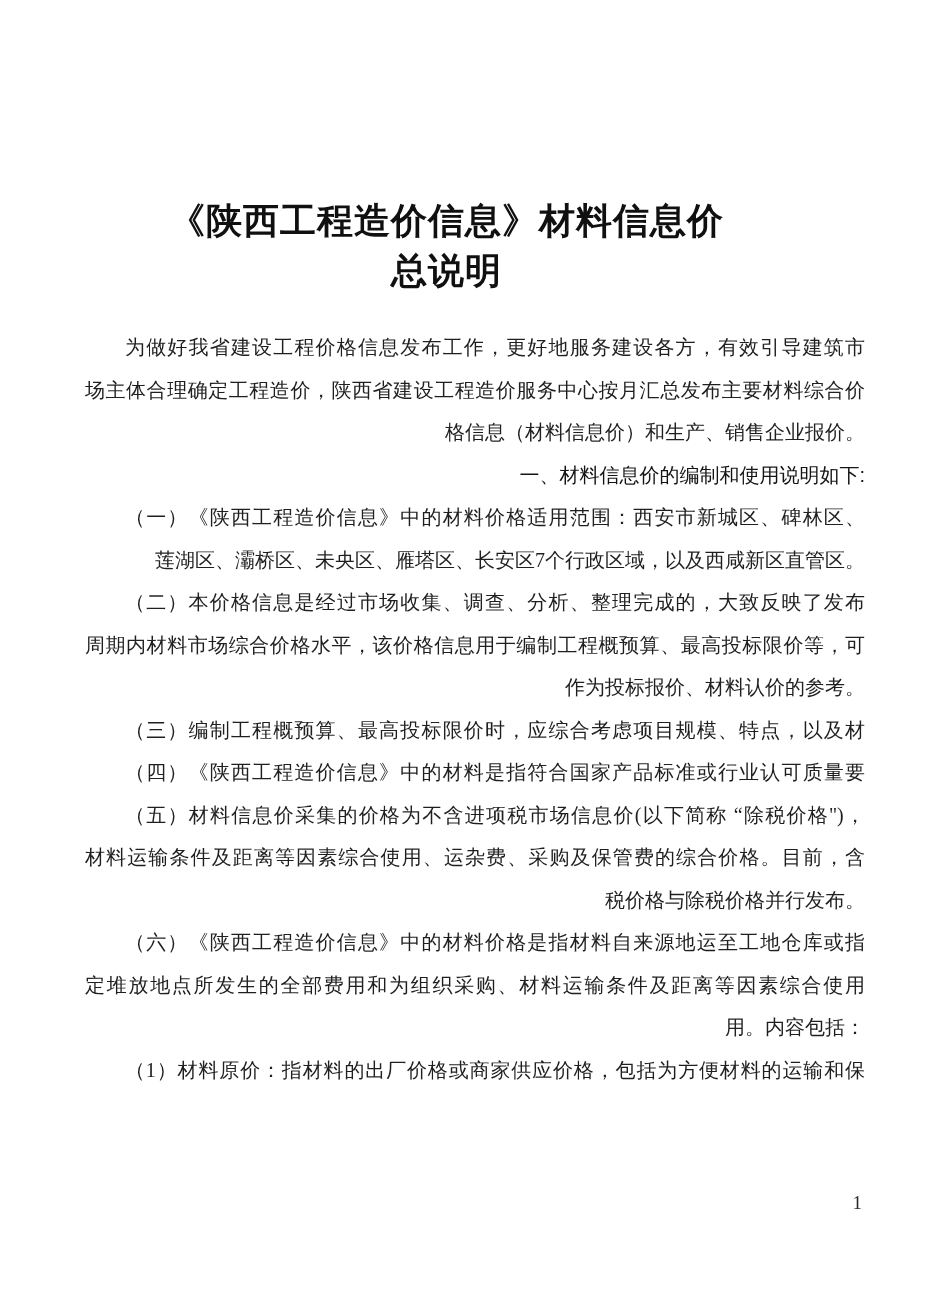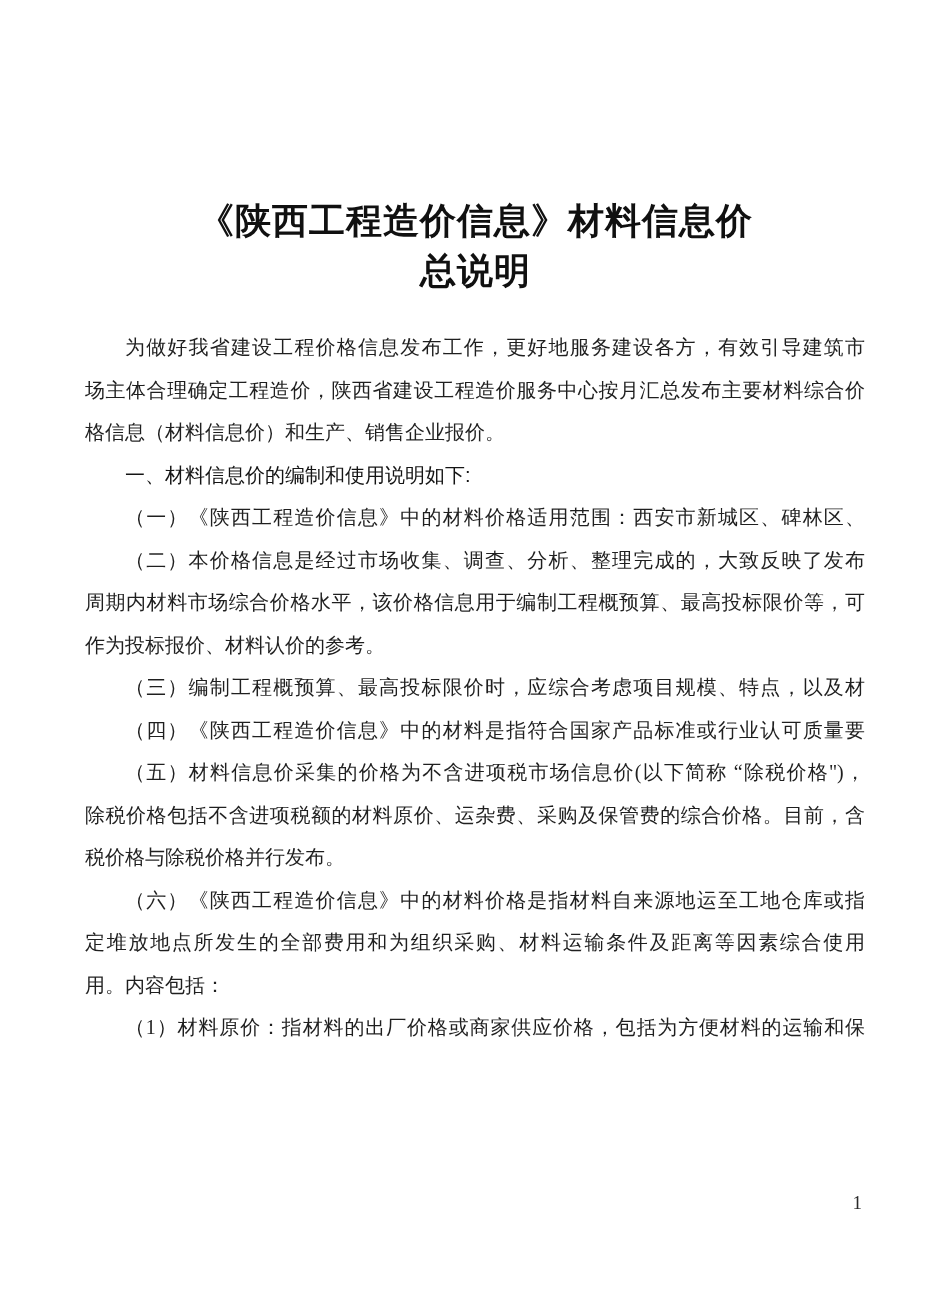--- a/index.html
+++ b/index.html
@@ -15,41 +15,40 @@
     overflow: hidden;
     font-family: "Liberation Serif", "DejaVu Serif", serif;
     color: #1f1f1f;
   }
   .title-block {
     position: absolute;
     top: 196px;
     left: 0;
     width: 893px;
     text-align: center;
-    margin-left: 29px;
   }
   .title-line {
     font-size: 36px;
     line-height: 50px;
     font-weight: bold;
     color: #101010;
     letter-spacing: 1px;
   }
   .doc-body {
     position: absolute;
     top: 326px;
     left: 85px;
     width: 780px;
   }
   .line {
     font-size: 20px;
     height: 42.5px;
     line-height: 42.5px;
     white-space: normal;
-    text-align: left;
+    text-align: right;
     color: #1f1f1f;
   }
   .line.indent {
     text-indent: 2em;
   }
   .line.fill {
     text-align: justify;
     text-align-last: justify;
     text-justify: inter-character;
   }
@@ -77,27 +76,28 @@
     <div class="title-line">《陕西工程造价信息》材料信息价</div>
     <div class="title-line">总说明</div>
   </div>
 
   <div class="doc-body">
       <div class="line indent fill">为做好我省建设工程价格信息发布工作，更好地服务建设各方，有效引导建筑市</div>
       <div class="line fill">场主体合理确定工程造价，陕西省建设工程造价服务中心按月汇总发布主要材料综合价</div>
       <div class="line">格信息（材料信息价）和生产、销售企业报价。</div>
       <div class="line heading indent">一、材料信息价的编制和使用说明如下:</div>
       <div class="line indent fill">（一）《陕西工程造价信息》中的材料价格适用范围：西安市新城区、碑林区、</div>
+      <div class="line">莲湖区、灞桥区、未央区、雁塔区、长安区7个行政区域，以及西咸新区直管区。</div>
       <div class="line indent fill">（二）本价格信息是经过市场收集、调查、分析、整理完成的，大致反映了发布</div>
       <div class="line fill">周期内材料市场综合价格水平，该价格信息用于编制工程概预算、最高投标限价等，可</div>
       <div class="line">作为投标报价、材料认价的参考。</div>
       <div class="line indent fill">（三）编制工程概预算、最高投标限价时，应综合考虑项目规模、特点，以及材</div>
       <div class="line indent fill">（四）《陕西工程造价信息》中的材料是指符合国家产品标准或行业认可质量要</div>
       <div class="line indent fill">（五）材料信息价采集的价格为不含进项税市场信息价(以下简称 “除税价格")，</div>
-      <div class="line fill">除税价格包括不含进项税额的材料原价、运杂费、采购及保管费的综合价格。目前，含</div>
+      <div class="line fill">材料运输条件及距离等因素综合使用、运杂费、采购及保管费的综合价格。目前，含</div>
       <div class="line">税价格与除税价格并行发布。</div>
       <div class="line indent fill">（六）《陕西工程造价信息》中的材料价格是指材料自来源地运至工地仓库或指</div>
       <div class="line fill">定堆放地点所发生的全部费用和为组织采购、材料运输条件及距离等因素综合使用</div>
       <div class="line">用。内容包括：</div>
       <div class="line indent fill">（1）材料原价：指材料的出厂价格或商家供应价格，包括为方便材料的运输和保</div>
     </div>
 
   <div class="page-number">1</div>
 
 </div>

